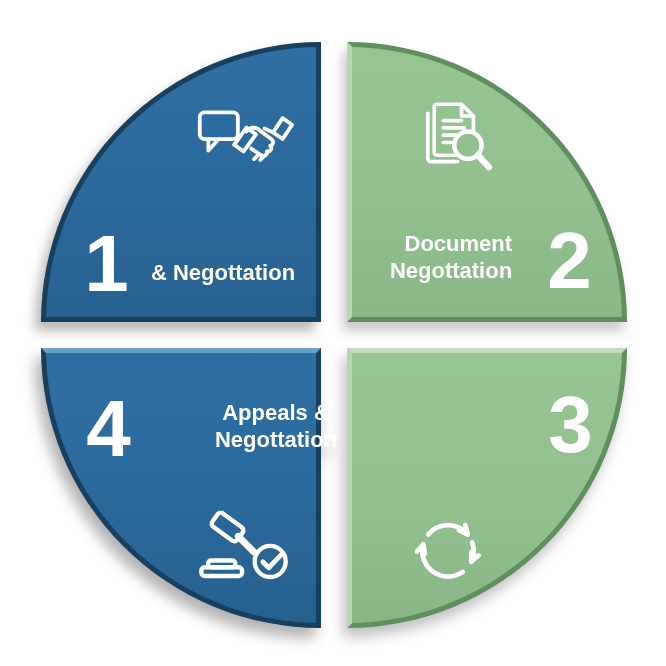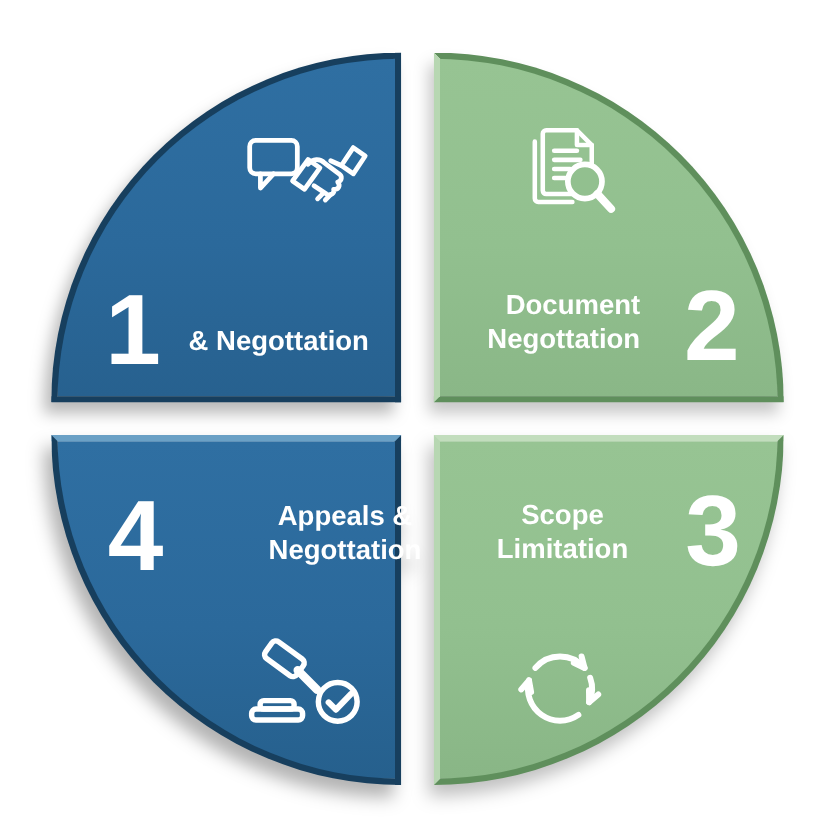--- a/index.html
+++ b/index.html
@@ -98,21 +98,20 @@
   <div class="quad q3">
     <svg class="icon" width="76" height="76" viewBox="0 0 80 80" fill="none" stroke="#ffffff" stroke-width="5" stroke-linecap="round" stroke-linejoin="round">
       <path d="M19.3 24.6 A27 27 0 0 1 60.7 24.6"></path>
       <path d="M58.2 14.9 L60.7 24.6 L51.6 20.3"></path>
       <path d="M65.4 32.8 A27 27 0 0 1 64.5 53.4"></path>
       <path d="M72.2 46.9 L64.5 53.4 L64.4 43.4"></path>
       <path d="M55.5 64.1 A27 27 0 0 1 13.9 35.0"></path>
       <path d="M7.4 42.7 L13.9 35.0 L15.7 44.9"></path>
     </svg>
     <div class="num">3</div>
-    <div class="label"><span>Scope</span><br><span>Limitation</span></div>
   </div>
 
   <div class="quad q4">
     <svg class="icon" width="97" height="76" viewBox="0 0 100 78" fill="none" stroke="#ffffff" stroke-width="4.5" stroke-linecap="round" stroke-linejoin="round">
       <rect x="17" y="13" width="32" height="17" rx="4" transform="rotate(36 33 21.5)"></rect>
       <path d="M44 31 L60 47" stroke-width="7"></path>
       <rect x="13" y="56" width="28" height="7" rx="3"></rect>
       <rect x="6" y="63" width="42" height="9" rx="3.5"></rect>
       <circle cx="77" cy="57" r="16"></circle>
       <path d="M69.5 57.5 l6 6 l12.5 -13" stroke-width="5"></path>

